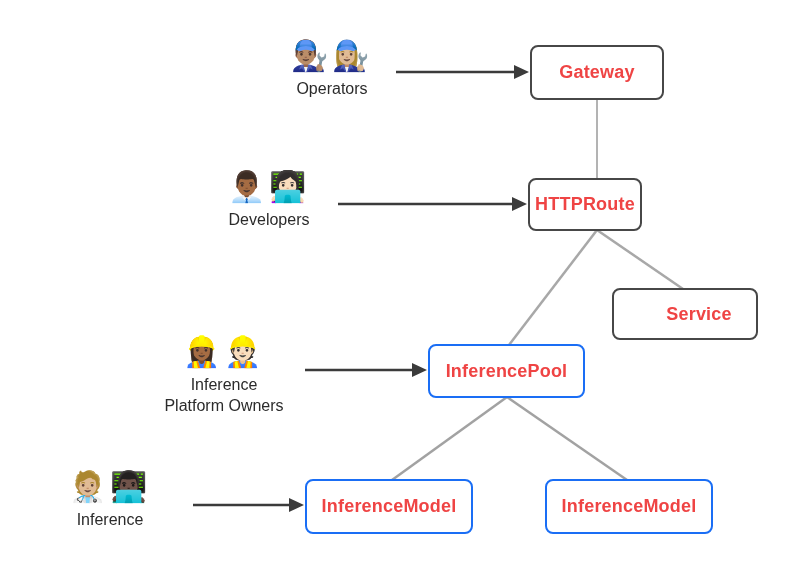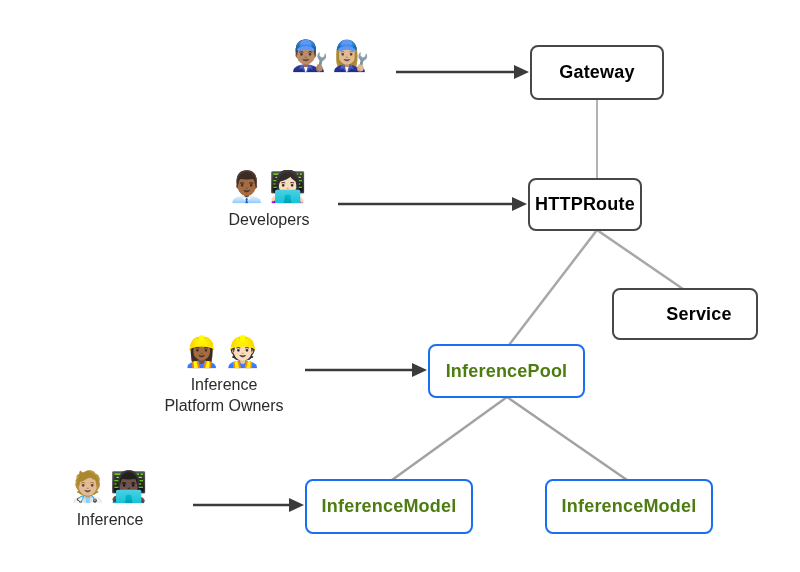--- a/index.html
+++ b/index.html
@@ -29,25 +29,25 @@
     background: #ffffff;
     display: flex;
     align-items: center;
     justify-content: center;
     font-weight: 700;
     font-size: 18px;
     letter-spacing: 0.2px;
   }
   .node.dark {
     border: 2.5px solid #474747;
-    color: #000000;
+    color: #ef4444;
   }
   .node.blue {
     border: 2.5px solid #1a6ef5;
-    color: #4d7c0f;
+    color: #ef4444;
   }
   .persona {
     position: absolute;
     width: 200px;
     text-align: center;
   }
   .persona-emoji {
     font-size: 30px;
     line-height: 42px;
     letter-spacing: 3px;
@@ -88,20 +88,21 @@
     </g>
     <g>
       <line x1="193" y1="505" x2="292" y2="505" stroke="#3b3b3b" stroke-width="2.5"></line>
       <polygon points="304,505 289,498 289,512" fill="#3b3b3b"></polygon>
     </g>
   </svg>
 
   <div class="persona" style="left:232px; top:35px;">
     <div class="persona-emoji">👨🏽‍🔧👩🏼‍🔧</div>
     <div class="persona-label">
+      <div>Operators</div>
     </div>
   </div>
 
   <div class="persona" style="left:169px; top:166px;">
     <div class="persona-emoji">👨🏾‍💼👩🏻‍💻</div>
     <div class="persona-label">
       <div>Developers</div>
     </div>
   </div>
 

